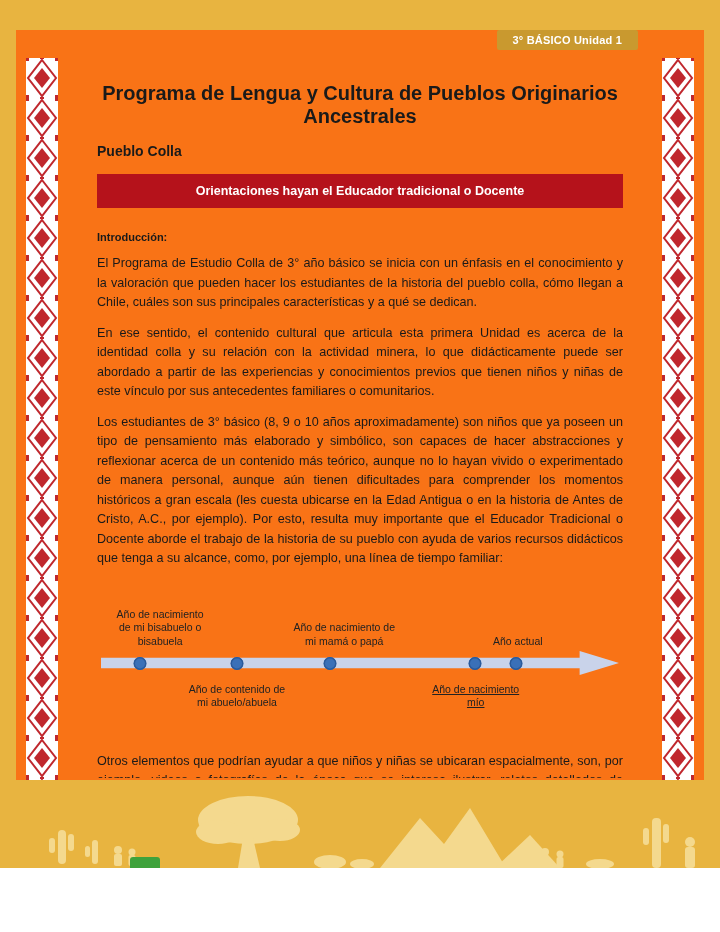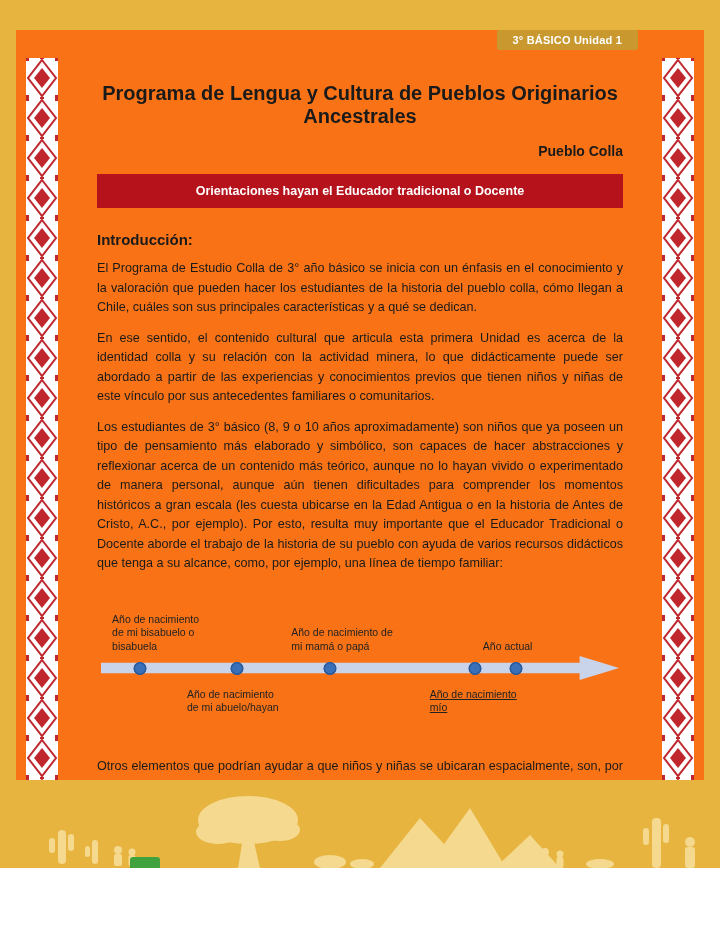--- a/index.html
+++ b/index.html
@@ -19,34 +19,34 @@
 
   
   .pattern-strip { position:absolute; top:58px; width:32px; height:790px; }
   .pattern-strip.left  { left:26px; }
   .pattern-strip.right { right:26px; }
   .pattern-strip svg { width:100%; height:100%; display:block; }
 
   
   .content { position:absolute; left:97px; right:97px; top:58px; bottom:90px; color:#1a1a1a; overflow:hidden; }
   .content h1 { font-size:20px; font-weight:bold; text-align:center; margin-top:24px; }
-  .content h2 { font-size:14px; font-weight:bold; text-align:right; margin-top:15px; }
+  .content h2 { font-size:14px; font-weight:bold; text-align:left; margin-top:15px; }
   .banner { margin-top:15px; background:var(--banner-red,#B5121B); color:#ffffff; font-weight:bold;
             font-size:12.5px; text-align:center; padding:10px 8px; }
-  .content h3 { font-size:15px; font-weight:bold; margin-top:23px; }
+  .content h3 { font-size:11px; font-weight:bold; margin-top:23px; }
   .content p  { font-size:12.6px; line-height:1.55; text-align:justify; margin-top:11px; }
 
   
   .timeline { position:relative; height:148px; margin-top:24px; }
   .tl-arrow { position:absolute; left:4px; right:4px; top:58px; height:24px; }
   .tl-arrow svg { width:100%; height:100%; display:block; }
   .tl-dot { position:absolute; width:13px; height:13px; border-radius:50%; top:64px; transform:translateX(-50%);
             background:var(--timeline-dot,#3A70B8); box-shadow:inset 0 0 0 1.5px #2b5a9a; }
   .d1{left:8.2%} .d2{left:26.6%} .d3{left:44.3%} .d4{left:71.9%} .d5{left:79.7%}
-  .tl-label { position:absolute; font-size:10.5px; line-height:1.3; transform:translateX(-50%); color:#222; }
+  .tl-label { position:absolute; font-size:10.5px; line-height:1.3; text-align:center; transform:translateX(-50%); color:#222; }
   .tl-top { bottom:92px; } .tl-bottom { top:90px; }
   .t1{left:12%; width:96px;} .t2{left:26.6%; width:100px;} .t3{left:47%; width:106px;}
   .t4{left:72%; width:92px;text-decoration:underline;} .t5{left:80%; width:70px;}
 
   
   .footer { position:absolute; left:0; right:0; bottom:0; height:88px; background:var(--frame-gold,#E8B440); z-index:4; }
   .footer svg { position:absolute; left:0; bottom:0; width:720px; height:88px; display:block; }
   .green-mark { position:absolute; left:130px; bottom:0; width:30px; height:11px; background:#3FA23C; border-radius:3px 3px 0 0; }
 </style>
 </head>
@@ -114,21 +114,21 @@
           <polygon points="0,10 462,10 462,0 500,18 462,36 462,26 0,26" fill="#C9D3EA"></polygon>
         </svg>
       </div>
       <div class="tl-dot d1"></div>
       <div class="tl-dot d2"></div>
       <div class="tl-dot d3"></div>
       <div class="tl-dot d4"></div>
       <div class="tl-dot d5"></div>
 
       <div class="tl-label tl-top t1">Año de nacimiento de mi bisabuelo o bisabuela</div>
-      <div class="tl-label tl-bottom t2">Año de nacimiento de mi abuelo/hayan</div>
+      <div class="tl-label tl-bottom t2">Año de contenido de mi abuelo/abuela</div>
       <div class="tl-label tl-top t3">Año de nacimiento de mi mamá o papá</div>
       <div class="tl-label tl-bottom t4">Año de nacimiento mío</div>
       <div class="tl-label tl-top t5">Año actual</div>
     </div>
 
     <p>Otros elementos que podrían ayudar a que niños y niñas se ubicaran espacialmente, son, por ejemplo, videos o fotografías de la época que se interesa ilustrar, relatos detallados de algunos ancianos o ancianas que hayan vivido en tiempos remotos o pequeñas lecturas que cuenten la vida cotidiana de tiempos antepasados.</p>
   </div>
 
   <div class="footer">
     <svg viewBox="0 0 720 88" preserveAspectRatio="none">

